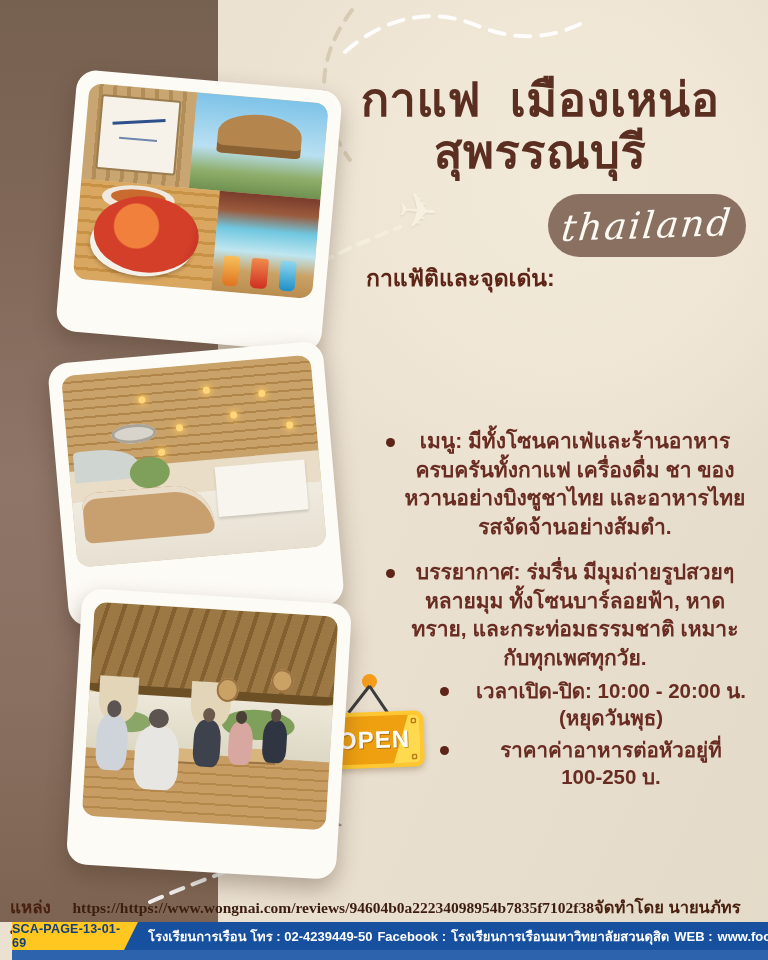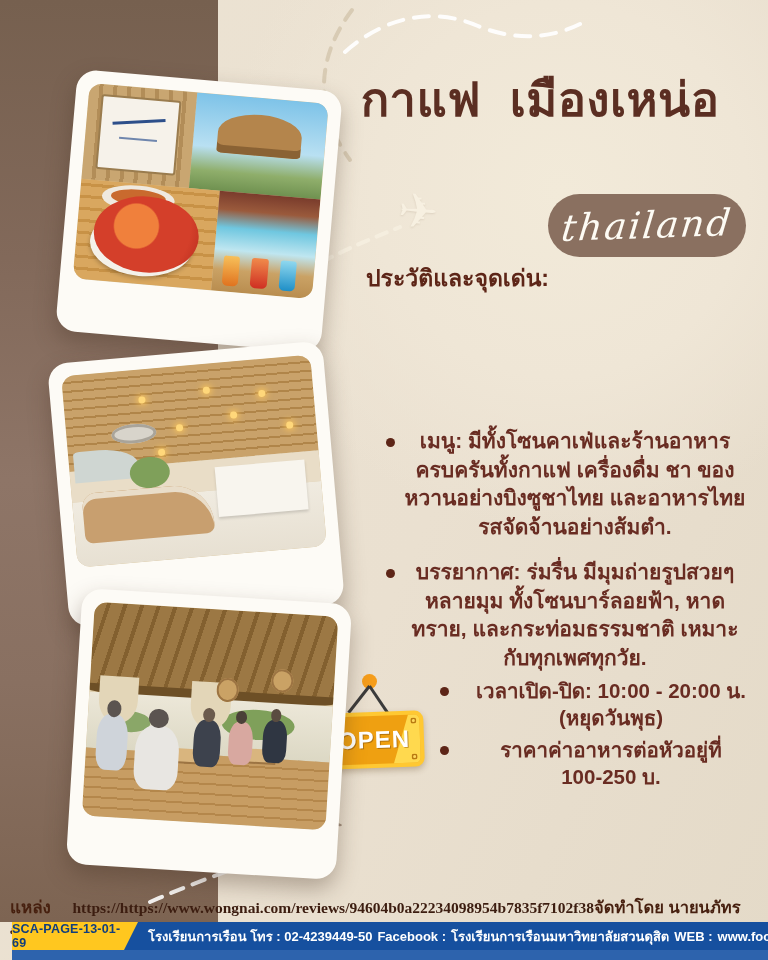--- a/index.html
+++ b/index.html
@@ -219,26 +219,27 @@
       <div class="person" style="left:58%;top:52%;width:10%;height:20%;background:#d8a8a0;">
           <span class="head" style="background:#4a4038;"></span>
         </div>
       <div class="person" style="left:72%;top:50%;width:10%;height:20%;background:#2f3642;">
           <span class="head" style="background:#5a4c40;"></span>
         </div>
     </div>
   </div>
 
   <div class="title title-1">กาแฟ เมืองเหน่อ</div>
+  <div class="title title-2">สุพรรณบุรี</div>
 
   <div class="country-badge">
     <span>thailand</span>
   </div>
 
-  <div class="heading">ประวัติและจุดเด่น:</div>
+  <div class="heading">กาแฟัติและจุดเด่น:</div>
 
   <div class="bullet main-b b2">
     <span class="dot"></span>
     <div class="txt">เมนู: มีทั้งโซนคาเฟ่และร้านอาหาร
 ครบครันทั้งกาแฟ เครื่องดื่ม ชา ของ
 หวานอย่างบิงซูชาไทย และอาหารไทย
 รสจัดจ้านอย่างส้มตำ.</div>
   </div>
   <div class="bullet main-b b3">
     <span class="dot"></span>

